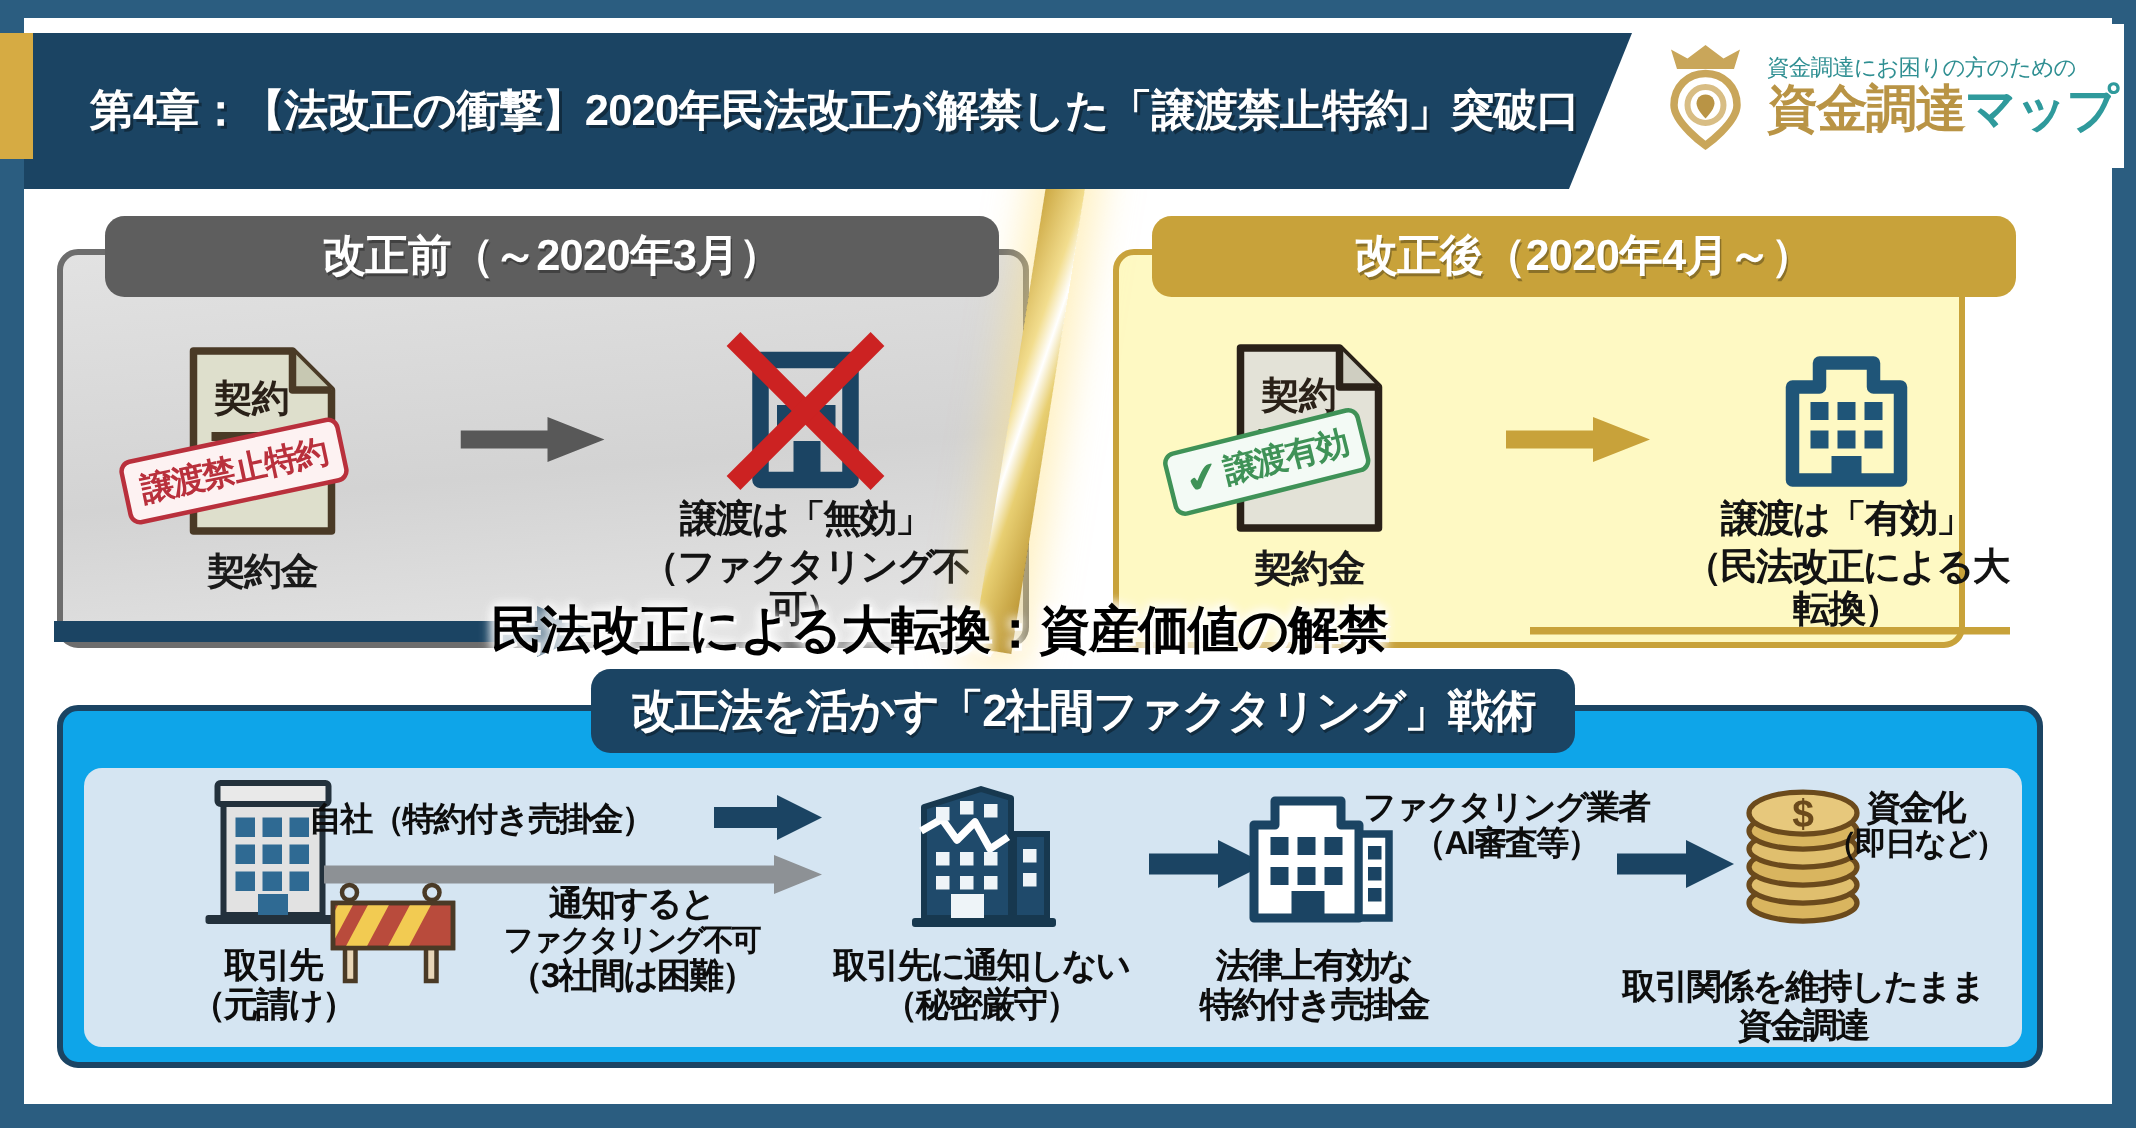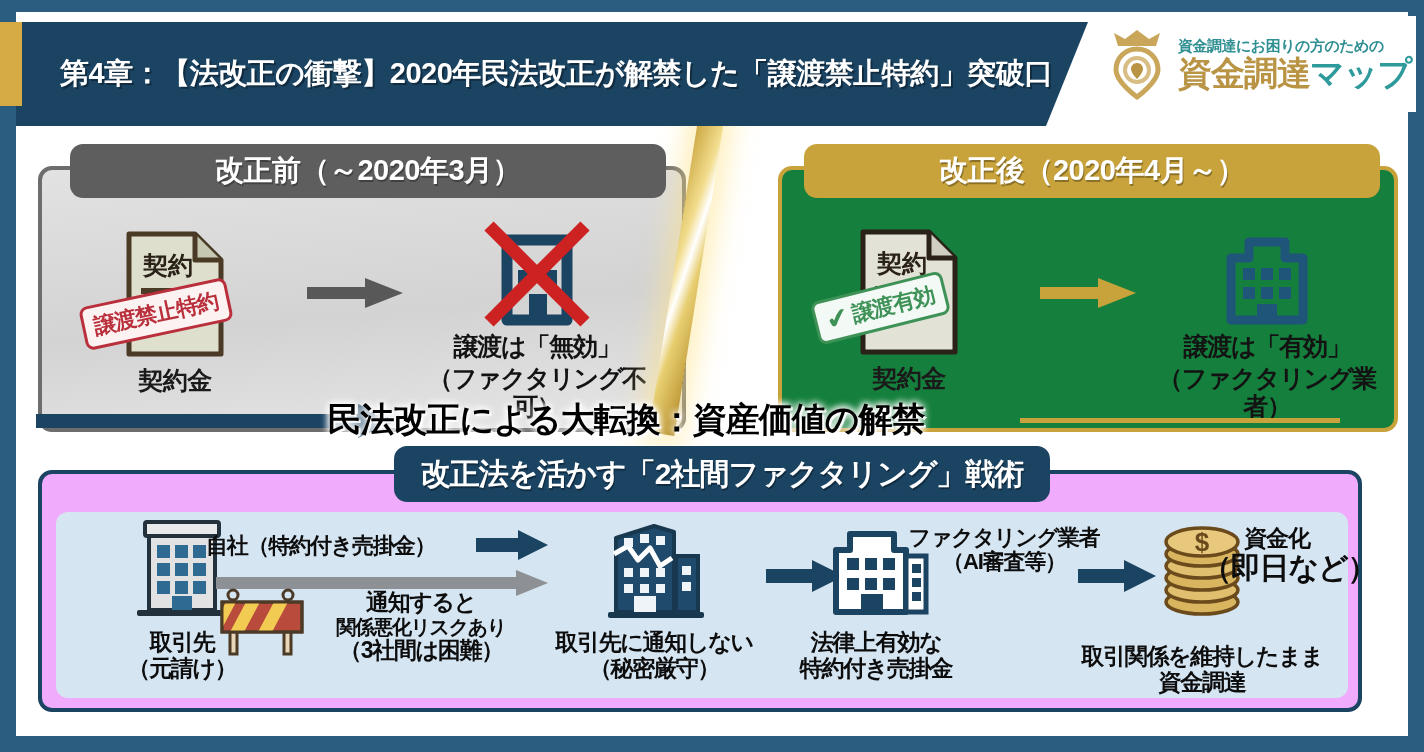--- a/index.html
+++ b/index.html
@@ -37,21 +37,21 @@
 
   
   .logo{
     position:absolute;right:8px;top:16px;width:336px;height:96px;
     display:flex;align-items:center;gap:10px;z-index:8;
     background:linear-gradient(105deg,rgba(255,255,255,0) 0 26px,#ffffff 26px);
     padding-left:26px;box-sizing:border-box;
   }
   .logo-mark{position:relative;width:62px;height:74px;flex:0 0 62px;}
   .logo-text{display:flex;flex-direction:column;justify-content:center;line-height:1;}
-  .logo-sub{font-size:15px;font-weight:bold;color:#2f8f92;letter-spacing:-.5px;white-space:nowrap;}
+  .logo-sub{font-size:15px;font-weight:normal;color:#2f8f92;letter-spacing:-.5px;white-space:nowrap;}
   .logo-main{font-size:34px;font-weight:bold;letter-spacing:-1px;white-space:nowrap;margin-top:3px;}
   .logo-main .g{color:#b99445;}
   .logo-main .t{color:#2f9a9c;}
 
   
   .divider{
     position:absolute;left:700px;top:108px;width:26px;height:330px;
     background:linear-gradient(100deg,#c8a23a 0%,#f2dd8e 35%,#ffffff 48%,#e8cf72 62%,#b8912f 100%);
     transform:rotate(9deg);transform-origin:top center;
     box-shadow:0 0 26px 10px rgba(255,228,140,.55);
@@ -59,22 +59,22 @@
   }
 
   
   .panel{position:absolute;top:166px;height:266px;border-radius:14px;box-sizing:border-box;}
   .panel-before{
     left:38px;width:648px;
     background:linear-gradient(175deg,#e2e2e2 0%,#d3d3d3 55%,#e6e6e6 100%);
     border:4px solid #6d6d6d;
   }
   .panel-after{
-    left:742px;width:620px;
-    background:#15803d;border:4px solid #c8a23a;margin-left:36px;
+    left:742px;width:568px;
+    background:#fef9c3;border:4px solid #c8a23a;
   }
   .panel-head{
     position:absolute;top:-24px;height:54px;border-radius:13px;
     display:flex;align-items:center;justify-content:center;
     color:#ffffff;font-weight:bold;font-size:29px;letter-spacing:-.5px;
     text-shadow:1px 2px 0 rgba(0,0,0,.3);white-space:nowrap;z-index:4;
   }
   .head-before{left:28px;width:596px;background:#5e5e5e;top:-26px;}
   .head-after{left:22px;width:576px;background:#c8a23a;top:-26px;}
 
@@ -121,21 +121,21 @@
   .statement-text{
     font-size:34px;font-weight:bold;color:#000000;letter-spacing:-1px;
     white-space:nowrap;background:transparent;padding:0 14px;
     text-shadow:0 0 7px #fff,0 0 7px #fff,0 0 10px #fff,2px 2px 0 rgba(255,255,255,.9);
   }
   .stmt-arrow{position:absolute;left:36px;top:404px;width:360px;height:34px;z-index:4;}
 
   
   .bottom{
     position:absolute;left:38px;top:470px;width:1324px;height:242px;
-    border:4px solid #1b4463;border-radius:14px;background:#f0abfc;box-sizing:border-box;
+    border:4px solid #1b4463;border-radius:14px;background:#0ea5e9;box-sizing:border-box;
   }
   .bottom-inner{
     position:absolute;left:14px;top:38px;width:1292px;height:186px;
     background:#d5e5f2;border-radius:12px;
   }
   .bottom-head{
     position:absolute;left:352px;top:-28px;width:656px;height:56px;
     background:#1b4463;border-radius:13px;
     display:flex;align-items:center;justify-content:center;
     color:#fff;font-weight:bold;font-size:30px;letter-spacing:-1px;white-space:nowrap;
@@ -258,21 +258,21 @@
             <rect x="28" y="44" width="12" height="12" fill="#1f5578"></rect>
             <rect x="46" y="44" width="12" height="12" fill="#1f5578"></rect>
             <rect x="64" y="44" width="12" height="12" fill="#1f5578"></rect>
             <rect x="28" y="63" width="12" height="12" fill="#1f5578"></rect>
             <rect x="46" y="63" width="12" height="12" fill="#1f5578"></rect>
             <rect x="64" y="63" width="12" height="12" fill="#1f5578"></rect>
             <rect x="42" y="80" width="20" height="16" fill="#1f5578"></rect>
           </svg>
         </div>
         <div class="res-cap">譲渡は「有効」</div>
-        <div class="res-cap">（ファクタリング業者）</div>
+        <div class="res-cap">（民法改正による大転換）</div>
       </div>
     </div>
   </div>
 
   <div class="stmt-arrow">
     <svg viewBox="0 0 360 34" width="360" height="34">
       <path d="M0 10 H322 V0 L360 17 L322 34 V24 H0 Z" fill="#1b4463"></path>
     </svg>
   </div>
   <div class="abs" style="left:1020px;top:418px;width:320px;height:5px;background:#c8a23a;z-index:4;"></div>
@@ -337,21 +337,21 @@
               <clipPath id="bclip">
                 <rect x="7" y="19" width="78" height="28"></rect>
               </clipPath>
             </defs>
           <rect x="6" y="18" width="80" height="30" fill="none" stroke="#4a3a26" stroke-width="3"></rect>
         </svg>
       </div>
 
       <div class="abs" style="left:250px;top:78px;width:230px;text-align:center;">
         <div class="flow-cap">通知すると</div>
-        <div class="flow-sm">関係悪化リスクあり</div>
+        <div class="flow-sm">ファクタリング不可</div>
         <div class="flow-cap">（3社間は困難）</div>
       </div>
 
       <div class="abs" style="left:488px;top:4px;width:220px;">
         <div style="width:112px;margin:0 auto;">
           <svg viewBox="0 0 112 108" width="112" height="108">
             <path d="M18 96 V22 L56 10 L76 16 V96 Z" fill="#1f4a6b" stroke="#17384f" stroke-width="4" stroke-linejoin="round"></path>
             <rect x="78" y="40" width="22" height="56" fill="#1f4a6b" stroke="#17384f" stroke-width="4"></rect>
             <path d="M16 38 L30 30 L40 44 L52 32 L62 50 L74 42" fill="none" stroke="#ffffff" stroke-width="5" stroke-linejoin="round"></path>
             <rect x="26" y="22" width="9" height="9" fill="#eef4f8"></rect>
@@ -424,18 +424,18 @@
             </g>
             <text x="48" y="31" font-size="26" font-weight="bold" fill="#6b4a1c" text-anchor="middle" font-family="'Liberation Sans',sans-serif">$</text>
           </svg>
         </div>
         <div class="flow-cap" style="margin-top:20px;">取引関係を維持したまま</div>
         <div class="flow-cap">資金調達</div>
       </div>
 
       <div class="abs" style="left:1146px;top:14px;width:150px;text-align:center;">
         <div class="flow-lbl" style="font-size:23px;">資金化</div>
-        <div class="flow-lbl" style="font-size:30px;">（即日など）</div>
+        <div class="flow-lbl" style="font-size:21px;">（即日など）</div>
       </div>
 
     </div>
   </div>
 </div>
 
 </body></html>

